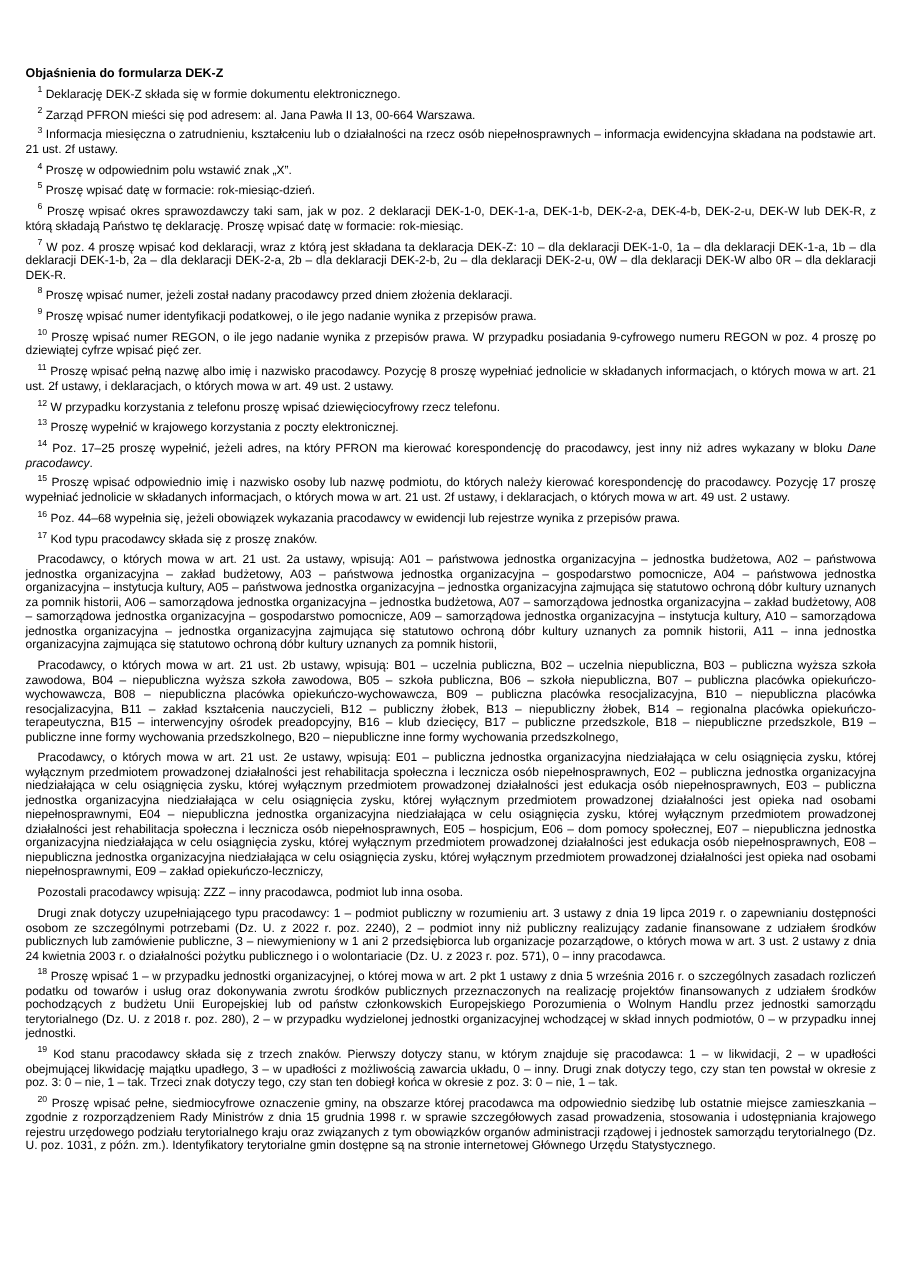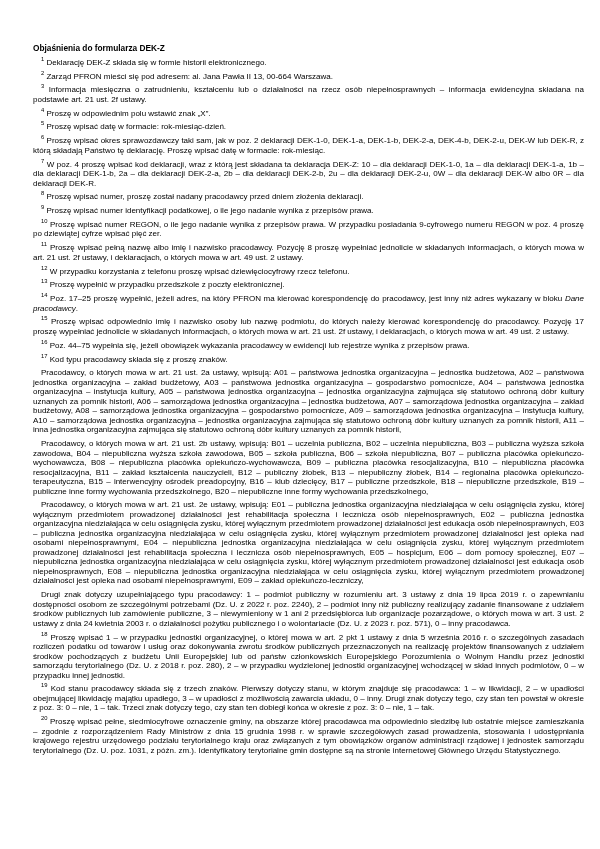--- a/index.html
+++ b/index.html
@@ -2,21 +2,21 @@
 <html lang="pl"><head>
 <meta charset="utf-8">
 <style>
   html, body { margin: 0; padding: 0; background: #ffffff; }
   .page {
     position: relative;
     width: 600px;
     height: 849px;
     box-sizing: border-box;
     background: #ffffff;
-    padding: 44px 16px 20px 33px;
+    padding: 44px 16px 20px 17px;
     font-family: "Liberation Sans", "DejaVu Sans", sans-serif;
     font-size: 8px;
     line-height: 9.5px;
     color: #000000;
     overflow: hidden;
   }
   .doc-title {
     font-size: 8.3px;
     font-weight: bold;
     margin: 0;
@@ -33,39 +33,40 @@
     vertical-align: super;
   }
   .ital { font-style: italic; }
 </style>
 </head>
 <body>
 
 <div class="page">
   <p class="doc-title">Objaśnienia do formularza DEK-Z</p>
 
-  <p class="fn"><sup>1</sup> <span>Deklarację DEK-Z składa się w formie historii elektronicznego.</span></p>
+  <p class="fn"><sup>1</sup> <span>Deklarację DEK-Z składa się w formie dokumentu elektronicznego.</span></p>
   <p class="fn"><sup>2</sup> <span>Zarząd PFRON mieści się pod adresem: al. Jana Pawła II 13, 00-664 Warszawa.</span></p>
   <p class="fn"><sup>3</sup> <span>Informacja miesięczna o zatrudnieniu, kształceniu lub o działalności na rzecz osób niepełnosprawnych – informacja ewidencyjna składana na podstawie art. 21 ust. 2f ustawy.</span></p>
   <p class="fn"><sup>4</sup> <span>Proszę w odpowiednim polu wstawić znak „X”.</span></p>
   <p class="fn"><sup>5</sup> <span>Proszę wpisać datę w formacie: rok-miesiąc-dzień.</span></p>
   <p class="fn"><sup>6</sup> <span>Proszę wpisać okres sprawozdawczy taki sam, jak w poz. 2 deklaracji DEK-1-0, DEK-1-a, DEK-1-b, DEK-2-a, DEK-4-b, DEK-2-u, DEK-W lub DEK-R, z którą składają Państwo tę deklarację. Proszę wpisać datę w formacie: rok-miesiąc.</span></p>
   <p class="fn"><sup>7</sup> <span>W poz. 4 proszę wpisać kod deklaracji, wraz z którą jest składana ta deklaracja DEK-Z: 10 – dla deklaracji DEK-1-0, 1a – dla deklaracji DEK-1-a, 1b – dla deklaracji DEK-1-b, 2a – dla deklaracji DEK-2-a, 2b – dla deklaracji DEK-2-b, 2u – dla deklaracji DEK-2-u, 0W – dla deklaracji DEK-W albo 0R – dla deklaracji DEK-R.</span></p>
-  <p class="fn"><sup>8</sup> <span>Proszę wpisać numer, proszę został nadany pracodawcy przed dniem złożenia deklaracji.</span></p>
+  <p class="fn"><sup>8</sup> <span>Proszę wpisać numer, jeżeli został nadany pracodawcy przed dniem złożenia deklaracji.</span></p>
   <p class="fn"><sup>9</sup> <span>Proszę wpisać numer identyfikacji podatkowej, o ile jego nadanie wynika z przepisów prawa.</span></p>
   <p class="fn"><sup>10</sup> <span>Proszę wpisać numer REGON, o ile jego nadanie wynika z przepisów prawa. W przypadku posiadania 9-cyfrowego numeru REGON w poz. 4 proszę po dziewiątej cyfrze wpisać pięć zer.</span></p>
   <p class="fn"><sup>11</sup> <span>Proszę wpisać pełną nazwę albo imię i nazwisko pracodawcy. Pozycję 8 proszę wypełniać jednolicie w składanych informacjach, o których mowa w art. 21 ust. 2f ustawy, i deklaracjach, o których mowa w art. 49 ust. 2 ustawy.</span></p>
   <p class="fn"><sup>12</sup> <span>W przypadku korzystania z telefonu proszę wpisać dziewięciocyfrowy rzecz telefonu.</span></p>
-  <p class="fn"><sup>13</sup> <span>Proszę wypełnić w przypadku przedszkole z poczty elektronicznej.</span></p>
+  <p class="fn"><sup>13</sup> <span>Proszę wypełnić w krajowego korzystania z poczty elektronicznej.</span></p>
   <p class="fn"><sup>14</sup> <span>Poz. 17–25 proszę wypełnić, jeżeli adres, na który PFRON ma kierować korespondencję do pracodawcy, jest inny niż adres wykazany w bloku</span> <span class="ital">Dane pracodawcy</span><span>.</span></p>
   <p class="fn"><sup>15</sup> <span>Proszę wpisać odpowiednio imię i nazwisko osoby lub nazwę podmiotu, do których należy kierować korespondencję do pracodawcy. Pozycję 17 proszę wypełniać jednolicie w składanych informacjach, o których mowa w art. 21 ust. 2f ustawy, i deklaracjach, o których mowa w art. 49 ust. 2 ustawy.</span></p>
-  <p class="fn"><sup>16</sup> <span>Poz. 44–75 wypełnia się, jeżeli obowiązek wykazania pracodawcy w ewidencji lub rejestrze wynika z przepisów prawa.</span></p>
+  <p class="fn"><sup>16</sup> <span>Poz. 44–68 wypełnia się, jeżeli obowiązek wykazania pracodawcy w ewidencji lub rejestrze wynika z przepisów prawa.</span></p>
   <p class="fn"><sup>17</sup> <span>Kod typu pracodawcy składa się z proszę znaków.</span></p>
 
   <p class="fn"><span>Pracodawcy, o których mowa w art. 21 ust. 2a ustawy, wpisują: A01 – państwowa jednostka organizacyjna – jednostka budżetowa, A02 – państwowa jednostka organizacyjna – zakład budżetowy, A03 – państwowa jednostka organizacyjna – gospodarstwo pomocnicze, A04 – państwowa jednostka organizacyjna – instytucja kultury, A05 – państwowa jednostka organizacyjna – jednostka organizacyjna zajmująca się statutowo ochroną dóbr kultury uznanych za pomnik historii, A06 – samorządowa jednostka organizacyjna – jednostka budżetowa, A07 – samorządowa jednostka organizacyjna – zakład budżetowy, A08 – samorządowa jednostka organizacyjna – gospodarstwo pomocnicze, A09 – samorządowa jednostka organizacyjna – instytucja kultury, A10 – samorządowa jednostka organizacyjna – jednostka organizacyjna zajmująca się statutowo ochroną dóbr kultury uznanych za pomnik historii, A11 – inna jednostka organizacyjna zajmująca się statutowo ochroną dóbr kultury uznanych za pomnik historii,</span></p>
   <p class="fn"><span>Pracodawcy, o których mowa w art. 21 ust. 2b ustawy, wpisują: B01 – uczelnia publiczna, B02 – uczelnia niepubliczna, B03 – publiczna wyższa szkoła zawodowa, B04 – niepubliczna wyższa szkoła zawodowa, B05 – szkoła publiczna, B06 – szkoła niepubliczna, B07 – publiczna placówka opiekuńczo-wychowawcza, B08 – niepubliczna placówka opiekuńczo-wychowawcza, B09 – publiczna placówka resocjalizacyjna, B10 – niepubliczna placówka resocjalizacyjna, B11 – zakład kształcenia nauczycieli, B12 – publiczny żłobek, B13 – niepubliczny żłobek, B14 – regionalna placówka opiekuńczo-terapeutyczna, B15 – interwencyjny ośrodek preadopcyjny, B16 – klub dziecięcy, B17 – publiczne przedszkole, B18 – niepubliczne przedszkole, B19 – publiczne inne formy wychowania przedszkolnego, B20 – niepubliczne inne formy wychowania przedszkolnego,</span></p>
   <p class="fn"><span>Pracodawcy, o których mowa w art. 21 ust. 2e ustawy, wpisują: E01 – publiczna jednostka organizacyjna niedziałająca w celu osiągnięcia zysku, której wyłącznym przedmiotem prowadzonej działalności jest rehabilitacja społeczna i lecznicza osób niepełnosprawnych, E02 – publiczna jednostka organizacyjna niedziałająca w celu osiągnięcia zysku, której wyłącznym przedmiotem prowadzonej działalności jest edukacja osób niepełnosprawnych, E03 – publiczna jednostka organizacyjna niedziałająca w celu osiągnięcia zysku, której wyłącznym przedmiotem prowadzonej działalności jest opieka nad osobami niepełnosprawnymi, E04 – niepubliczna jednostka organizacyjna niedziałająca w celu osiągnięcia zysku, której wyłącznym przedmiotem prowadzonej działalności jest rehabilitacja społeczna i lecznicza osób niepełnosprawnych, E05 – hospicjum, E06 – dom pomocy społecznej, E07 – niepubliczna jednostka organizacyjna niedziałająca w celu osiągnięcia zysku, której wyłącznym przedmiotem prowadzonej działalności jest edukacja osób niepełnosprawnych, E08 – niepubliczna jednostka organizacyjna niedziałająca w celu osiągnięcia zysku, której wyłącznym przedmiotem prowadzonej działalności jest opieka nad osobami niepełnosprawnymi, E09 – zakład opiekuńczo-leczniczy,</span></p>
+  <p class="fn"><span>Pozostali pracodawcy wpisują: ZZZ – inny pracodawca, podmiot lub inna osoba.</span></p>
   <p class="fn"><span>Drugi znak dotyczy uzupełniającego typu pracodawcy: 1 – podmiot publiczny w rozumieniu art. 3 ustawy z dnia 19 lipca 2019 r. o zapewnianiu dostępności osobom ze szczególnymi potrzebami (Dz. U. z 2022 r. poz. 2240), 2 – podmiot inny niż publiczny realizujący zadanie finansowane z udziałem środków publicznych lub zamówienie publiczne, 3 – niewymieniony w 1 ani 2 przedsiębiorca lub organizacje pozarządowe, o których mowa w art. 3 ust. 2 ustawy z dnia 24 kwietnia 2003 r. o działalności pożytku publicznego i o wolontariacie (Dz. U. z 2023 r. poz. 571), 0 – inny pracodawca.</span></p>
 
   <p class="fn"><sup>18</sup> <span>Proszę wpisać 1 – w przypadku jednostki organizacyjnej, o której mowa w art. 2 pkt 1 ustawy z dnia 5 września 2016 r. o szczególnych zasadach rozliczeń podatku od towarów i usług oraz dokonywania zwrotu środków publicznych przeznaczonych na realizację projektów finansowanych z udziałem środków pochodzących z budżetu Unii Europejskiej lub od państw członkowskich Europejskiego Porozumienia o Wolnym Handlu przez jednostki samorządu terytorialnego (Dz. U. z 2018 r. poz. 280), 2 – w przypadku wydzielonej jednostki organizacyjnej wchodzącej w skład innych podmiotów, 0 – w przypadku innej jednostki.</span></p>
   <p class="fn"><sup>19</sup> <span>Kod stanu pracodawcy składa się z trzech znaków. Pierwszy dotyczy stanu, w którym znajduje się pracodawca: 1 – w likwidacji, 2 – w upadłości obejmującej likwidację majątku upadłego, 3 – w upadłości z możliwością zawarcia układu, 0 – inny. Drugi znak dotyczy tego, czy stan ten powstał w okresie z poz. 3: 0 – nie, 1 – tak. Trzeci znak dotyczy tego, czy stan ten dobiegł końca w okresie z poz. 3: 0 – nie, 1 – tak.</span></p>
   <p class="fn"><sup>20</sup> <span>Proszę wpisać pełne, siedmiocyfrowe oznaczenie gminy, na obszarze której pracodawca ma odpowiednio siedzibę lub ostatnie miejsce zamieszkania – zgodnie z rozporządzeniem Rady Ministrów z dnia 15 grudnia 1998 r. w sprawie szczegółowych zasad prowadzenia, stosowania i udostępniania krajowego rejestru urzędowego podziału terytorialnego kraju oraz związanych z tym obowiązków organów administracji rządowej i jednostek samorządu terytorialnego (Dz. U. poz. 1031, z późn. zm.). Identyfikatory terytorialne gmin dostępne są na stronie internetowej Głównego Urzędu Statystycznego.</span></p>
 </div>
 
 </body></html>

